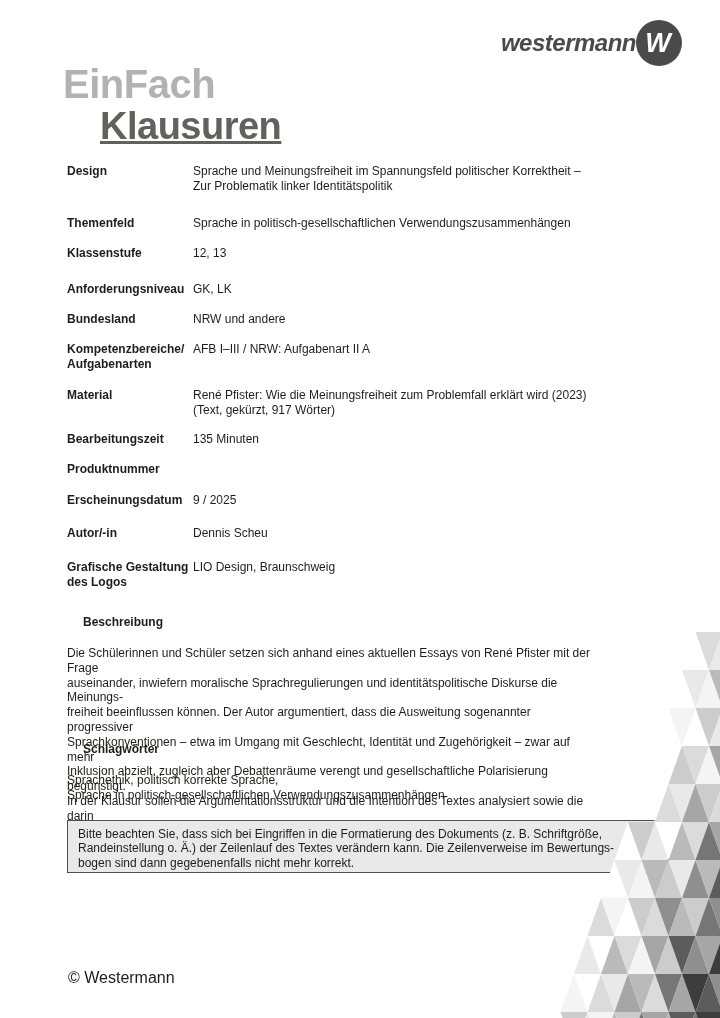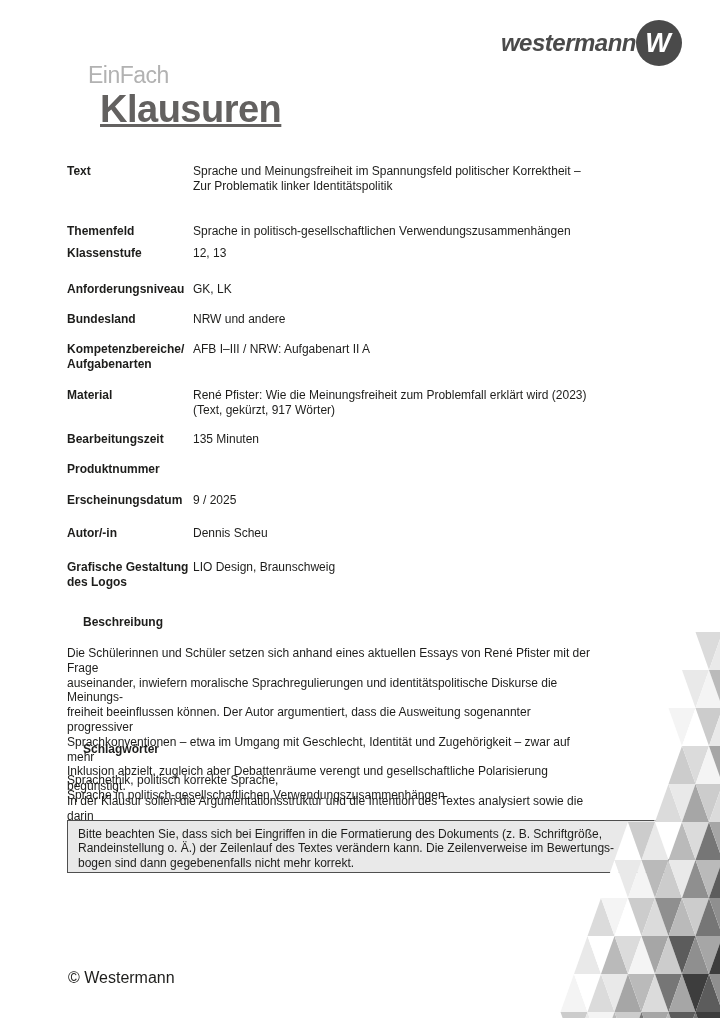--- a/index.html
+++ b/index.html
@@ -8,21 +8,21 @@
 
   
   .brand{position:absolute;top:20px;right:38px;display:flex;align-items:center;}
   .wordmark{font-style:italic;font-weight:700;font-size:24px;letter-spacing:-0.5px;color:var(--brand,#4a4a4a);}
   .monogram{width:46px;height:46px;border-radius:50%;background:var(--brand,#4a4a4a);
     display:flex;align-items:center;justify-content:center;
     color:#fff;font-style:italic;font-weight:700;font-size:27px;padding-right:2px;box-sizing:border-box;}
 
   
   .series{position:absolute;top:64px;left:63px;line-height:1;}
-  .series-line1{font-weight:400;font-size:23px;color:var(--title-light,#b2b2b2);letter-spacing:-0.5px;margin-left:25px;}
+  .series-line1{font-weight:700;font-size:40px;color:var(--title-light,#b2b2b2);letter-spacing:-0.5px;}
   .series-line2{font-weight:700;font-size:38px;color:var(--title-dark,#636160);letter-spacing:-0.5px;margin-left:37px;margin-top:3px;text-decoration:underline;}
 
   
   .meta-row{position:absolute;left:67px;width:527px;display:flex;font-size:12px;line-height:15px;}
   .meta-label{width:126px;flex:0 0 126px;font-weight:700;white-space:pre-line;}
   .meta-value{flex:1;white-space:pre-line;}
 
   
   .textblock{position:absolute;left:67px;width:529px;font-size:12px;line-height:14.8px;}
   .textblock h3{margin:16px;font-size:12px;line-height:15px;font-weight:700;}
@@ -49,25 +49,25 @@
     <span class="wordmark">westermann</span>
     <span class="monogram">W</span>
   </div>
 
   <div class="series">
     <div class="series-line1">EinFach</div>
     <div class="series-line2">Klausuren</div>
   </div>
 
   <div class="meta-row" style="top:164px">
-    <div class="meta-label">Text</div>
+    <div class="meta-label">Design</div>
     <div class="meta-value">Sprache und Meinungsfreiheit im Spannungsfeld politischer Korrektheit –
 Zur Problematik linker Identitätspolitik</div>
   </div>
-  <div class="meta-row" style="top:224px">
+  <div class="meta-row" style="top:216px">
     <div class="meta-label">Themenfeld</div>
     <div class="meta-value">Sprache in politisch-gesellschaftlichen Verwendungszusammenhängen</div>
   </div>
   <div class="meta-row" style="top:246px">
     <div class="meta-label">Klassenstufe</div>
     <div class="meta-value">12, 13</div>
   </div>
   <div class="meta-row" style="top:282px">
     <div class="meta-label">Anforderungsniveau</div>
     <div class="meta-value">GK, LK</div>

